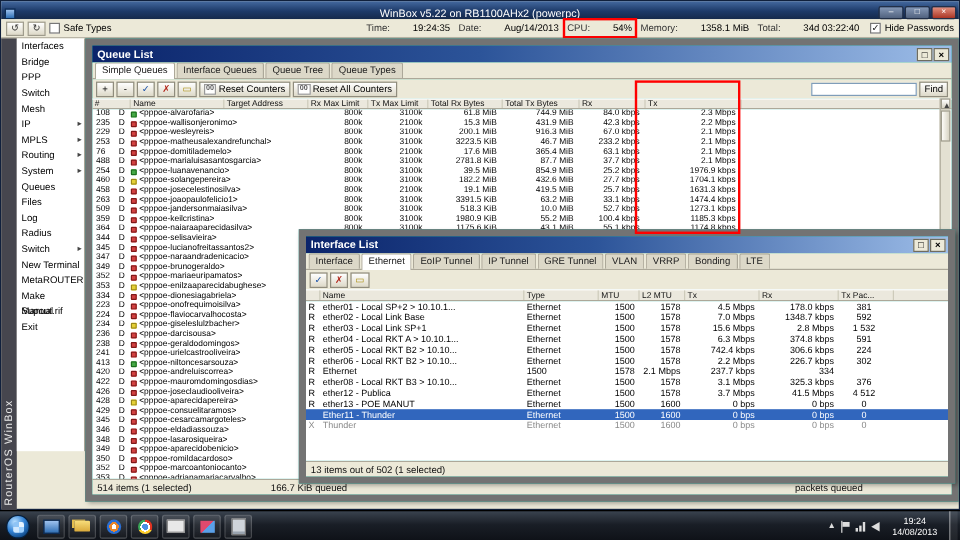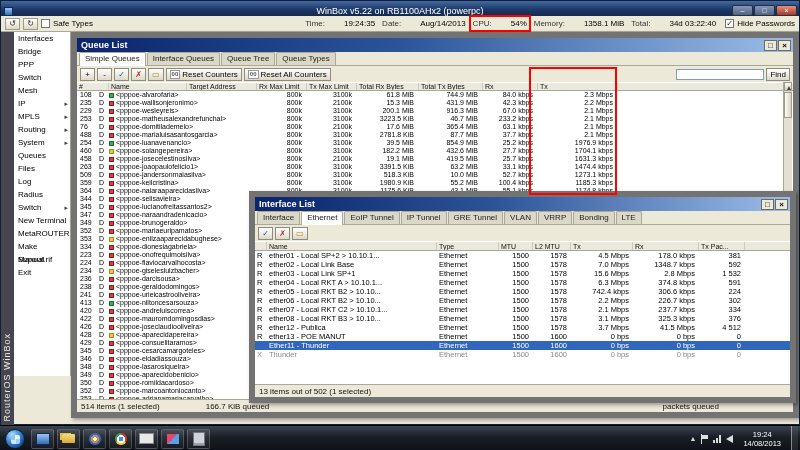--- a/index.html
+++ b/index.html
@@ -81,21 +81,21 @@
   .qrow>span:nth-of-type(5){width:50px;text-align:right;padding-right:5px}
   .qrow>span:nth-of-type(6){width:50px;text-align:right;padding-right:5px}
   .qrow>span:nth-of-type(7){width:62px;text-align:right;padding-right:5px}
   .qrow>span:nth-of-type(8){width:64px;text-align:right;padding-right:5px}
   .qrow>span:nth-of-type(9){width:55px;text-align:right;padding-right:5px}
   .qrow>span:nth-of-type(10){width:80px;text-align:right;padding-right:5px}
   .qstate{width:5px;height:5px;border-radius:1px;display:inline-block;flex:none}
   .qstate.g{background:#44a944;box-shadow:inset 0 0 0 1px #1d6b1d}
   .qstate.y{background:#e4cf35;box-shadow:inset 0 0 0 1px #99871a}
   .qstate.r{background:#d24040;box-shadow:inset 0 0 0 1px #7e1a1a}
-  .qstatus span:nth-of-type(2){margin-left:42px}
+  .qstatus span:nth-of-type(2){margin-left:62px}
   .qstatus span:nth-of-type(3){margin-left:auto;margin-right:70px}
 
   
   .vscroll{position:absolute;right:1px;top:44px;bottom:14px;width:9px;background:#e3e0d2;border-left:1px solid #aca899;z-index:2}
   .sb-btn{position:absolute;left:0;right:0;height:9px;background:linear-gradient(#fff,#d6d2c2);border:1px solid #9f9c8d}
   .sb-btn.up{top:0}.sb-btn.down{bottom:0}
   .sb-btn::after{content:"";position:absolute;left:2px;border-left:2px solid transparent;border-right:2px solid transparent}
   .sb-btn.up::after{top:3px;border-bottom:4px solid #444}
   .sb-btn.down::after{top:3px;border-top:4px solid #444}
   .sb-thumb{position:absolute;left:0;right:0;top:10px;height:26px;background:linear-gradient(90deg,#fdfcf8,#d8d4c4);border:1px solid #9f9c8d}
@@ -109,21 +109,21 @@
   .ihdr{height:10px;line-height:9px}
   .irow{display:flex;height:9px;font-size:7.5px;line-height:9px;white-space:nowrap}
   .irow>span{flex:none;overflow:hidden}
   .irow>span:nth-of-type(1){width:12px;padding-left:2px}
   .irow>span:nth-of-type(2){width:170px;padding-left:2px}
   .irow>span:nth-of-type(3){width:62px;padding-left:2px}
   .irow>span:nth-of-type(4){width:34px;text-align:right;padding-right:4px}
   .irow>span:nth-of-type(5){width:38px;text-align:right;padding-right:4px}
   .irow>span:nth-of-type(6){width:62px;text-align:right;padding-right:4px}
   .irow>span:nth-of-type(7){width:66px;text-align:right;padding-right:4px}
-  .irow>span:nth-of-type(8){width:46px;text-align:right;padding-right:4px}
+  .irow>span:nth-of-type(8){width:46px;text-align:center;padding-right:4px}
   .irow.selected{background:#3166bd;color:#fff;width:100%}
   .irow.disabled{color:#8a8a8a}
 
   
   .tx-annotation{position:absolute;left:528px;top:66px;width:88px;height:128px;border:2px solid #f00;z-index:40;pointer-events:none}
 
   
   .taskbar{position:absolute;left:0;top:425px;width:800px;height:26px;display:flex;align-items:center;z-index:60;
     background:linear-gradient(180deg,#3a434f,#191e26 45%,#0e1117);border-top:1px solid #000}
   .start-orb{width:20px;height:20px;border-radius:50%;margin:0 6px 0 5px;flex:none;position:relative;
@@ -1159,21 +1159,20 @@
             <span>Ethernet</span>
             <span>1500</span>
             <span>1578</span>
             <span>2.2 Mbps</span>
             <span>226.7 kbps</span>
             <span>302</span>
           </div>
 
           <div class="irow">
             <span>R</span>
-            <span>ether07 - Local RKT C2 &gt; 10.10.1...</span>
             <span>Ethernet</span>
             <span>1500</span>
             <span>1578</span>
             <span>2.1 Mbps</span>
             <span>237.7 kbps</span>
             <span>334</span>
           </div>
 
           <div class="irow">
             <span>R</span>

